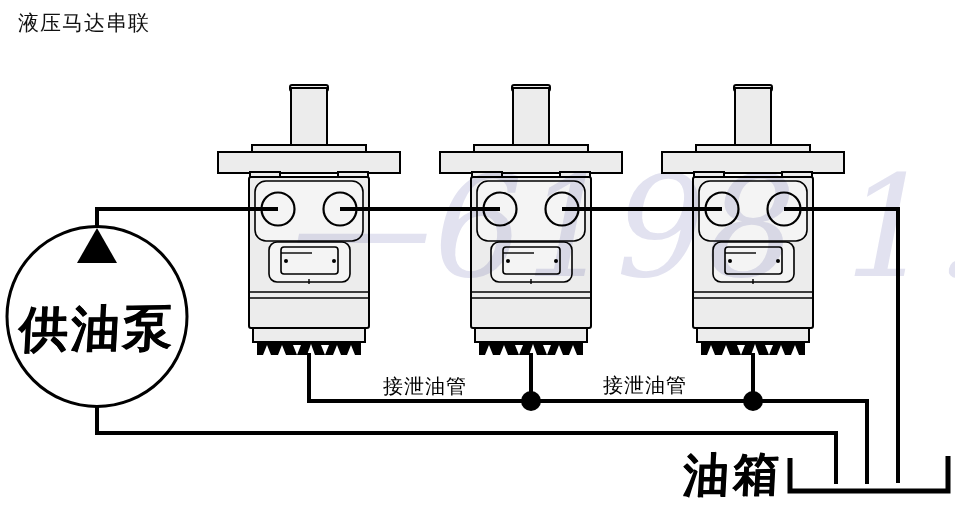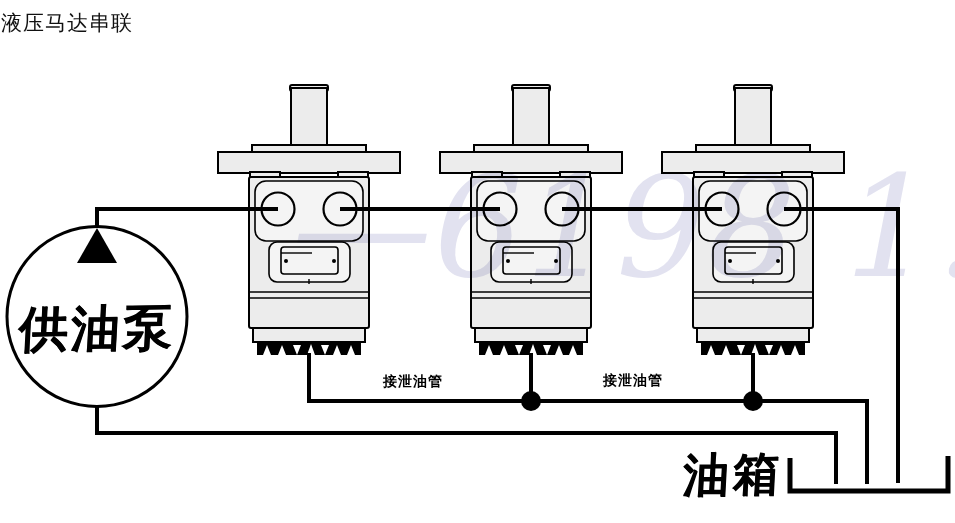--- a/index.html
+++ b/index.html
@@ -28,39 +28,39 @@
   .pump-circle{fill:var(--background);stroke:var(--line);stroke-width:3;}
 
   .watermark{
     position:absolute;left:292px;top:128px;width:660px;height:230px;
     font-family:"DejaVu Serif",serif;font-style:italic;
     font-size:140px;line-height:200px;letter-spacing:2px;
     color:var(--watermark);opacity:.6;mix-blend-mode:multiply;
     pointer-events:none;white-space:nowrap;
   }
   .title{
-    position:absolute;left:1px;top:9px;
+    position:absolute;left:18px;top:9px;
     font-size:21px;letter-spacing:1px;color:var(--title-text);
   }
   .brush{
     font-family:"DejaVu Serif",serif;font-weight:bold;
     color:var(--line);transform:skewX(-4deg) rotate(-1deg);
     text-shadow:0.5px 0.5px 0 var(--line);
   }
   .pump-label{
     position:absolute;left:8px;top:296px;width:178px;
     font-size:49px;letter-spacing:3px;text-align:center;white-space:nowrap;
   }
   .tank-label{
     position:absolute;left:683px;top:444px;width:105px;
     font-size:46px;letter-spacing:4px;white-space:nowrap;
   }
   .drain-label{
-    position:absolute;font-size:14px;color:var(--line);
-    letter-spacing:1px;white-space:nowrap;font-weight:bold;
+    position:absolute;font-size:20px;color:var(--line);
+    letter-spacing:1px;white-space:nowrap;
   }
   .drain-label-1{left:383px;top:373px;}
   .drain-label-2{left:603px;top:372px;}
 </style>
 </head>
 <body>
 
 <div class="stage">
 
   <svg width="955" height="523" viewBox="0 0 955 523">

